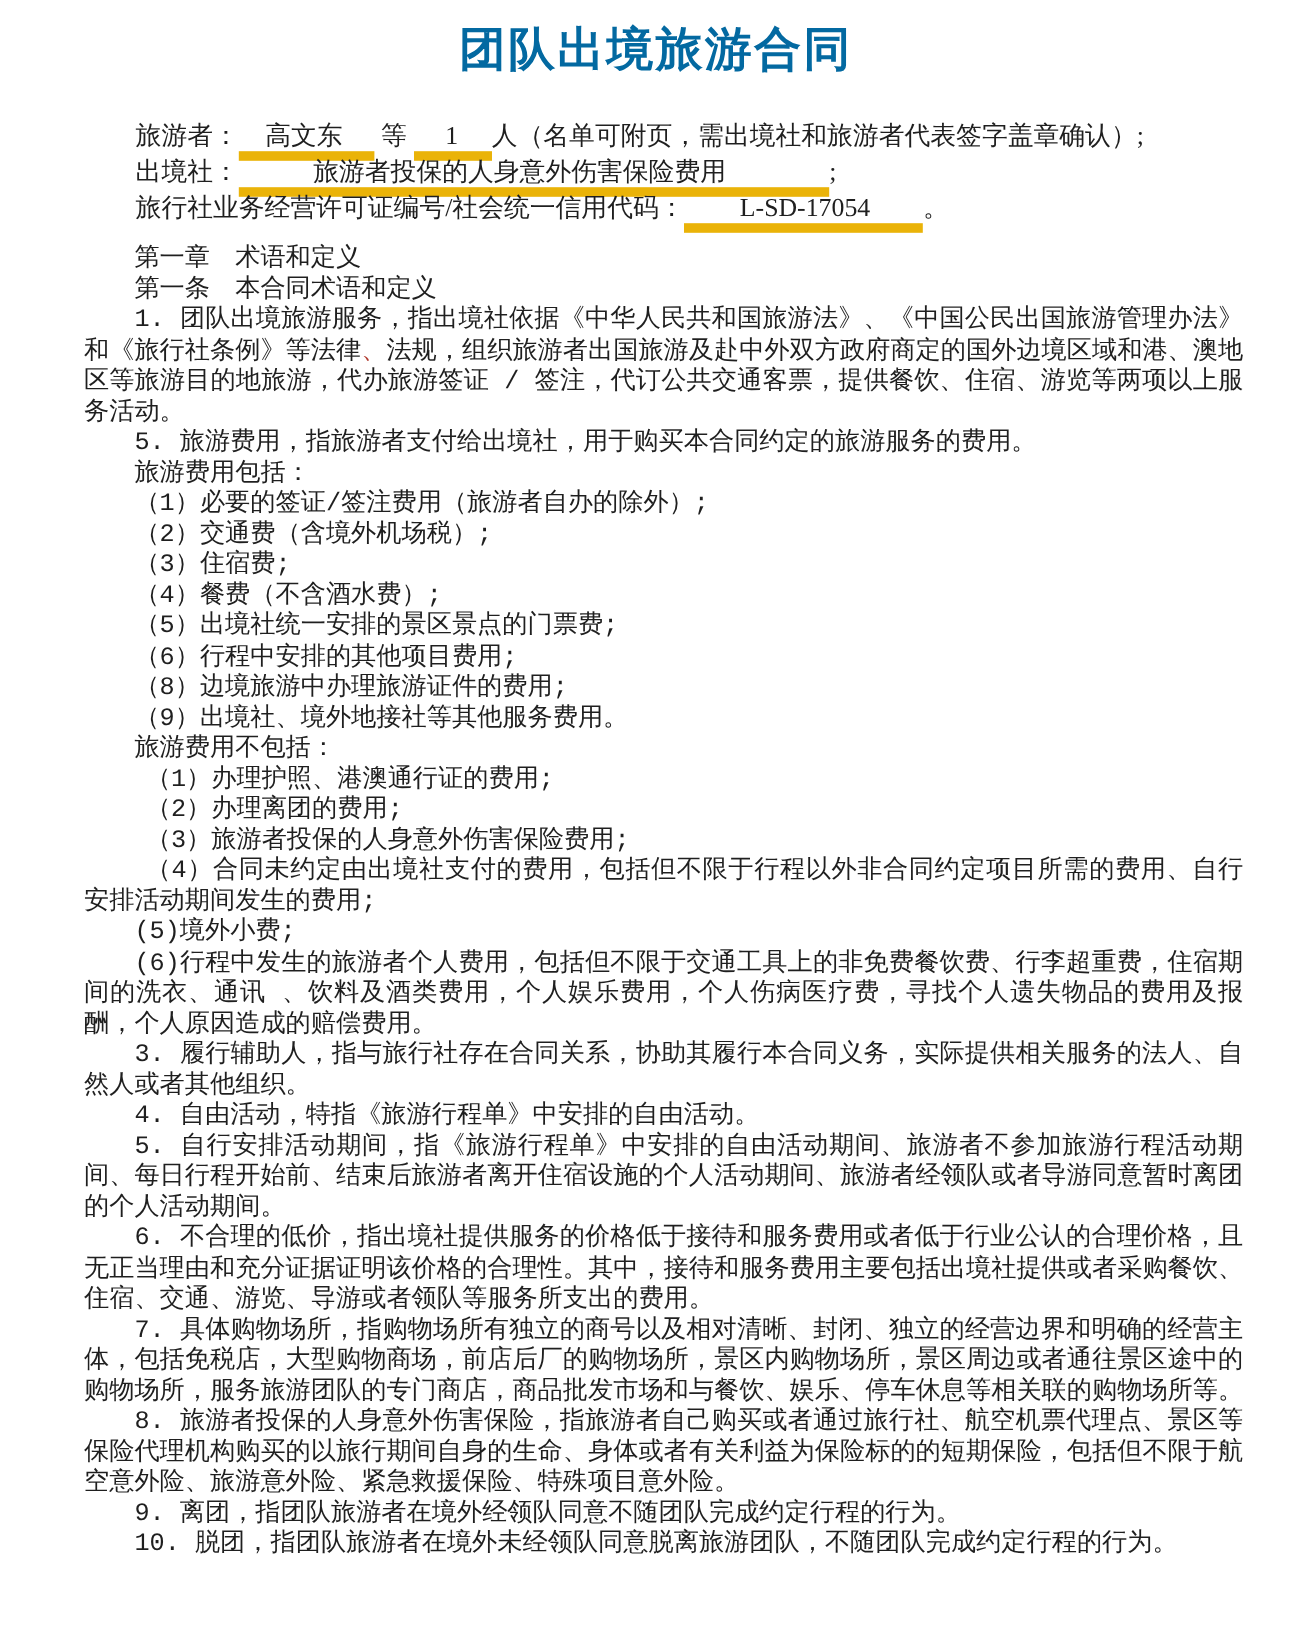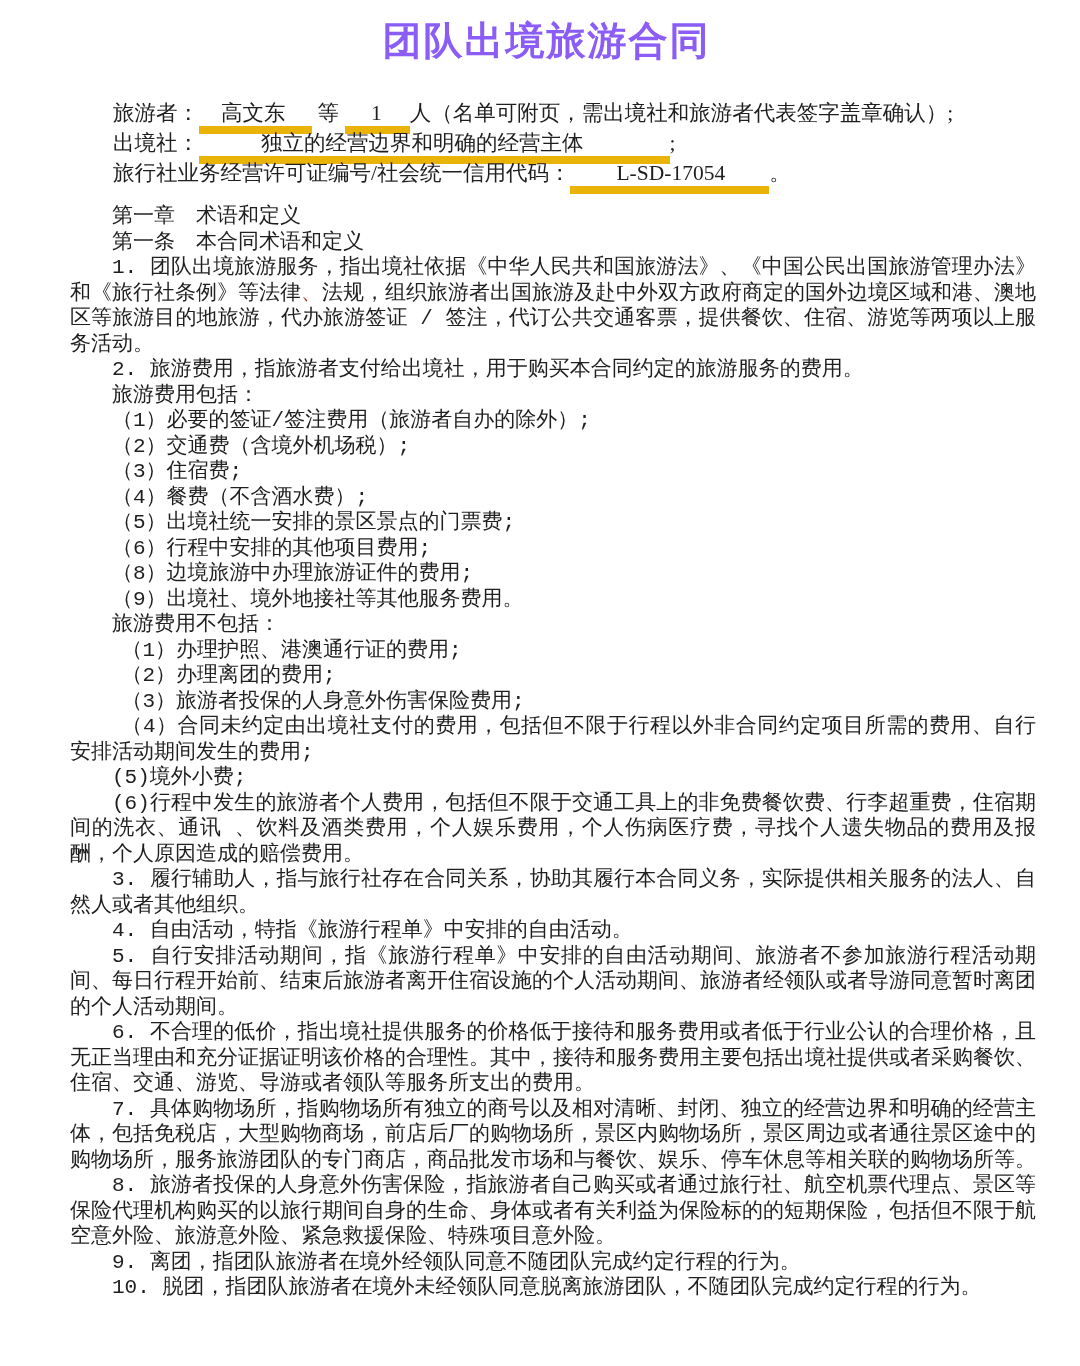--- a/index.html
+++ b/index.html
@@ -13,21 +13,21 @@
     background:#ffffff;
     color:#1f1f1f;
     font-family:"Liberation Serif","DejaVu Serif",serif;
   }
   .title {
     text-align:center;
     font-size:39px;
     font-weight:bold;
     letter-spacing:2px;
     margin:4px 0 15px -13px;
-    color:#8b5cf6;
+    color:#0369a1;
   }
   .head { margin-top:30px; }
   .head p {
     margin:0;
     font-size:21.5px;
     line-height:30px;
     text-indent:2em;
     white-space:nowrap;
   }
   .fill {
@@ -53,30 +53,30 @@
 </style>
 </head>
 <body>
 
 <div class="page">
 
   <h1 class="title">团队出境旅游合同</h1>
 
   <div class="head">
     <p><span>旅游者：</span><span class="fill fill-name">高文东</span><span class="mid">等</span><span class="fill fill-count">1</span><span>人（名单可附页，需出境社和旅游者代表签字盖章确认）;</span></p>
-    <p><span>出境社：</span><span class="fill fill-company">独立的经营边界和明确的经营主体</span><span>;</span></p>
+    <p><span>出境社：</span><span class="fill fill-company">旅游者投保的人身意外伤害保险费用</span><span>;</span></p>
     <p><span>旅行社业务经营许可证编号/社会统一信用代码：</span><span class="fill fill-license">L-SD-17054</span><span>。</span></p>
   </div>
 
   <div class="doc-body">
     <p>第一章　术语和定义</p>
     <p>第一条　本合同术语和定义</p>
     <p><span>1. 团队出境旅游服务，指出境社依据《中华人民共和国旅游法》、《中国公民出国旅游管理办法》和《旅行社条例》等法律</span><span class="red">、</span><span>法规，组织旅游者出国旅游及赴中外双方政府商定的国外边境区域和港、澳地区等旅游目的地旅游，代办旅游签证 / 签注，代订公共交通客票，提供餐饮、住宿、游览等两项以上服务活动。</span></p>
 
-    <p>2. 旅游费用，指旅游者支付给出境社，用于购买本合同约定的旅游服务的费用。</p>
+    <p>5. 旅游费用，指旅游者支付给出境社，用于购买本合同约定的旅游服务的费用。</p>
     <p>旅游费用包括：</p>
     <p>（1）必要的签证/签注费用（旅游者自办的除外）;</p>
     <p>（2）交通费（含境外机场税）;</p>
     <p>（3）住宿费;</p>
     <p>（4）餐费（不含酒水费）;</p>
     <p>（5）出境社统一安排的景区景点的门票费;</p>
     <p>（6）行程中安排的其他项目费用;</p>
     <p>（8）边境旅游中办理旅游证件的费用;</p>
     <p>（9）出境社、境外地接社等其他服务费用。</p>
     <p>旅游费用不包括：</p>

